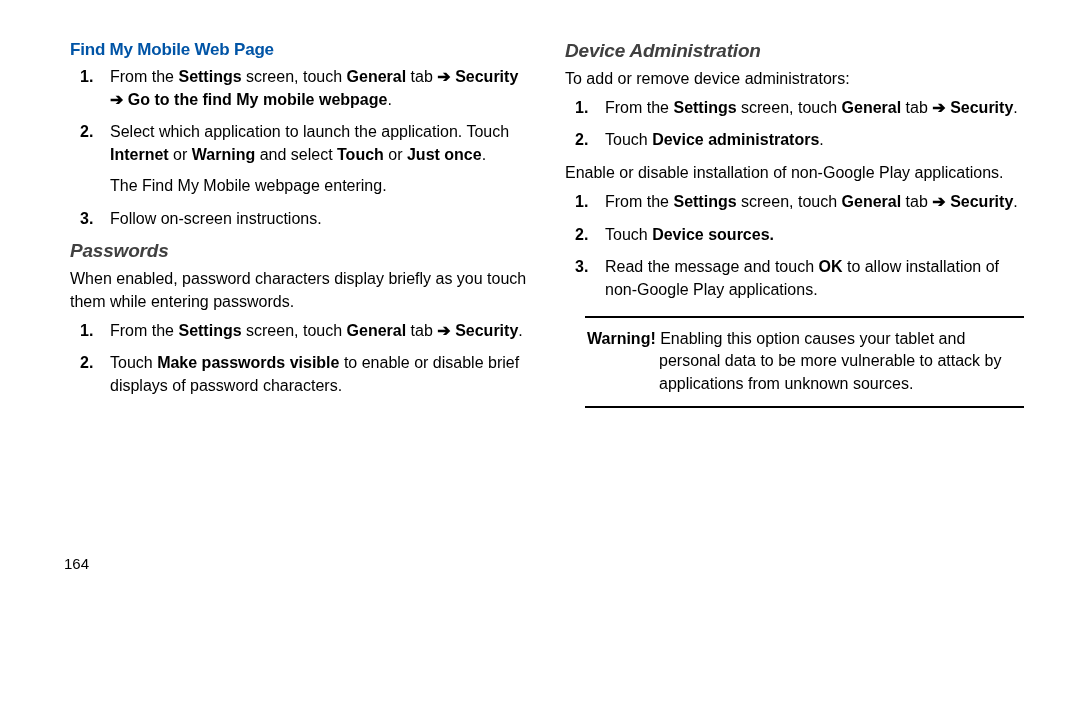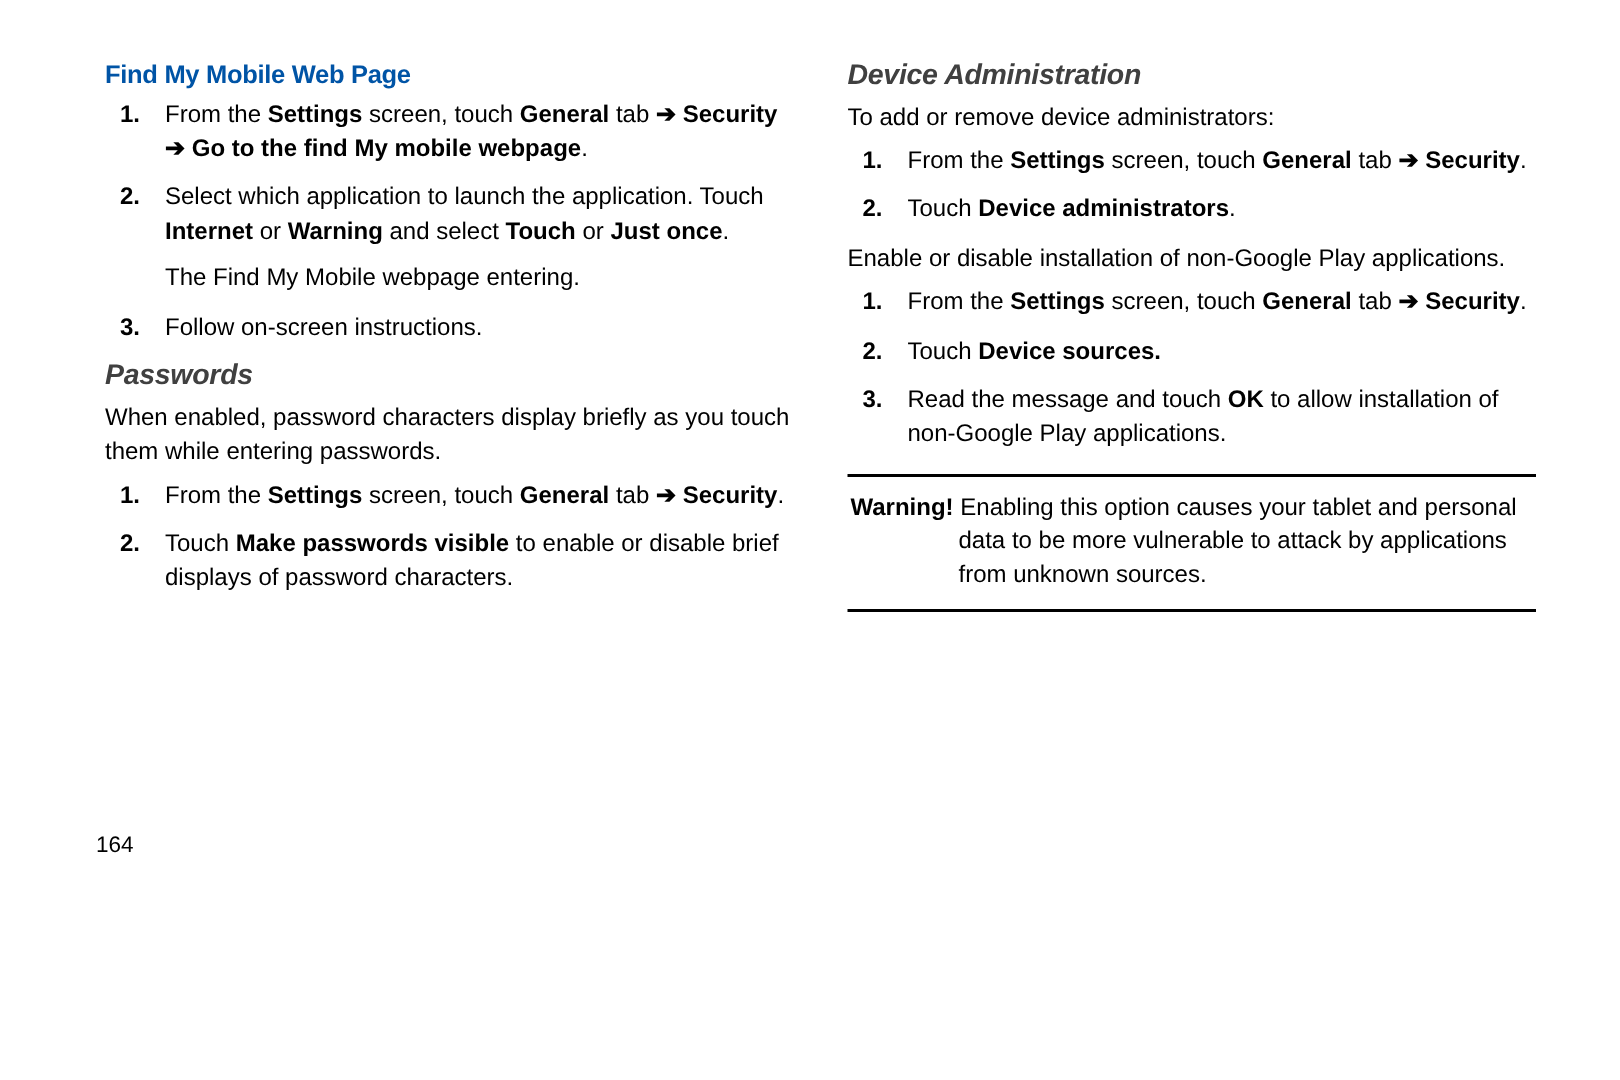--- a/index.html
+++ b/index.html
@@ -80,20 +80,21 @@
   }
   .warning-box {
     margin-top: 14px;
     border-top: 2px solid #000;
     border-bottom: 2px solid #000;
     padding: 10px 2px 10px 2px;
     font-size: 16px;
     line-height: 1.42;
     font-family: Arial, Helvetica, sans-serif;
     font-stretch: condensed;
+    margin-left: 20px;
   }
   .warning-box .hang {
     display: block;
     padding-left: 72px;
     text-indent: -72px;
   }
   .page-num {
     position: absolute;
     left: 64px;
     bottom: 36px;

